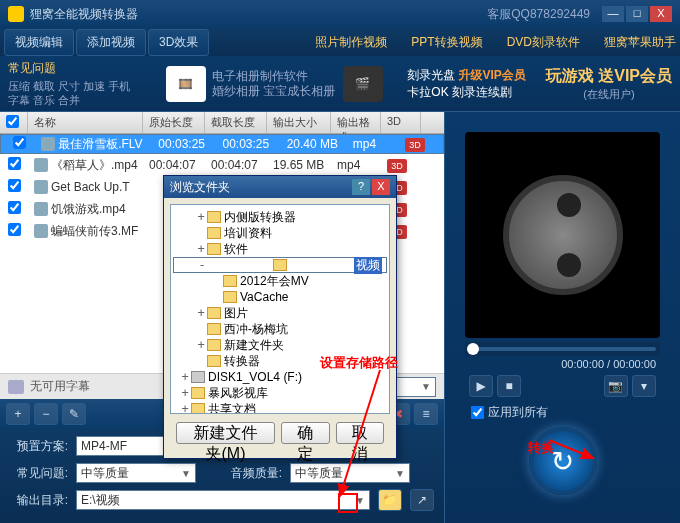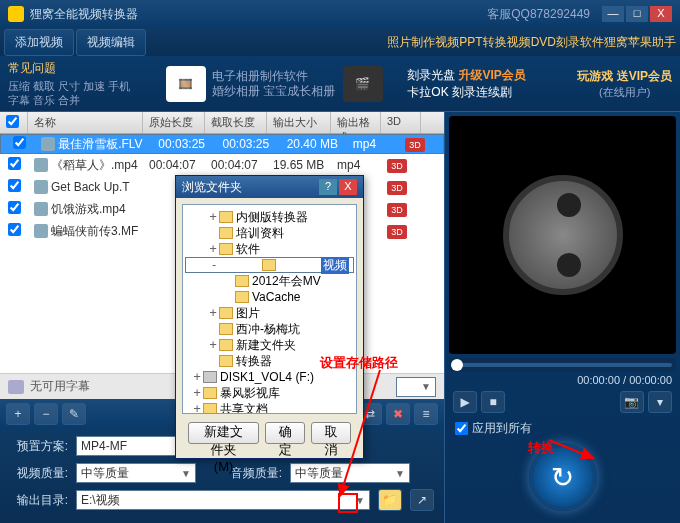--- a/index.html
+++ b/index.html
@@ -4,31 +4,31 @@
 <style>
 *{box-sizing:border-box;margin:0;padding:0;font-family:"Microsoft YaHei",SimSun,Arial,sans-serif;font-size:12px}
 body{background:#0a2a4a;width:680px;height:523px;overflow:hidden;position:relative}
 .titlebar{height:28px;background:linear-gradient(#1a4a7a,#0a3a6a);display:flex;align-items:center;padding:0 8px;color:#fff}
 .titlebar .logo{width:16px;height:16px;background:#ffcc00;border-radius:3px;margin-right:6px}
 .titlebar .title{flex:1;color:#cde;font-size:12px}
 .winbtns{display:flex;gap:2px}
 .winbtn{width:22px;height:16px;background:#2a5a8a;color:#fff;text-align:center;line-height:14px;font-size:11px;cursor:pointer}
 .topnav{height:28px;background:linear-gradient(#0f3a64,#0a2e54);display:flex;align-items:center;padding:0 4px}
 .navtab{padding:4px 10px;color:#cde;border:1px solid #2a5a8a;background:linear-gradient(#1a4a7a,#0a3a6a);margin-right:2px;border-radius:3px;cursor:pointer}
-.navlinks{margin-left:auto;display:flex;gap:0;color:#ffcc66;font-size:12px}
+.navlinks{margin-left:auto;display:flex;gap:24px;color:#ffcc66;font-size:12px}
 .navlinks span{cursor:pointer}
 .promo{height:56px;background:linear-gradient(#0a3a6a,#08305a);display:flex;align-items:center;padding:4px 8px;border-bottom:1px solid #2a5a8a}
 .promo-left{width:150px}
 .promo-title{color:#ffcc66;font-size:12px;margin-bottom:2px}
 .promo-sub{color:#9ac;font-size:11px;line-height:14px}
 .promo-mid{display:flex;align-items:center;gap:6px;margin-left:8px}
 .promo-icon{width:40px;height:36px;background:#fff;border-radius:4px;display:flex;align-items:center;justify-content:center}
 .promo-text{color:#9ac;font-size:12px;line-height:15px}
 .promo-right{margin-left:auto;text-align:center;color:#ffcc66}
-.promo-right .big{font-size:12px;font-weight:bold}
+.promo-right .big{font-size:16px;font-weight:bold}
 .promo-right .small{color:#9ac;font-size:11px}
 .promo-vip{color:#fff;font-size:11px;margin-left:18px}
 .promo-vip .orange{color:#ff9933;font-weight:bold}
 .body{display:flex;height:calc(100% - 112px)}
 .left{flex:1;display:flex;flex-direction:column;background:#0a2e54}
 .listhead{height:22px;background:linear-gradient(#f0f0f0,#d8d8d8);display:flex;border-bottom:1px solid #aaa}
 .lh-col{border-right:1px solid #bbb;padding:3px 6px;color:#444;font-size:11px}
 .c-chk{width:28px}.c-name{width:115px}.c-orig{width:62px}.c-clip{width:62px}.c-size{width:64px}.c-fmt{width:50px}.c-3d{width:40px}
 .listbody{flex:1;background:#fff;overflow:hidden;position:relative}
 .row{height:22px;display:flex;align-items:center;font-size:11px;color:#333}
@@ -39,70 +39,71 @@
 .badge3d{width:20px;height:14px;background:#cc3333;color:#fff;font-size:9px;text-align:center;line-height:14px;border-radius:2px;display:inline-block}
 .subtitle{height:26px;background:#e8e8e8;border-top:1px solid #ccc;display:flex;align-items:center;padding:0 8px;color:#555;gap:6px}
 .sub-icon{width:16px;height:14px;background:#aac;border-radius:2px}
 .toolbar{height:30px;background:linear-gradient(#1a4a7a,#0a3a6a);display:flex;align-items:center;padding:0 6px;gap:4px}
 .tbtn{width:24px;height:22px;background:rgba(255,255,255,.1);border:1px solid #2a5a8a;border-radius:3px;cursor:pointer;color:#cde;text-align:center;line-height:20px}
 .bottom{background:linear-gradient(#0f3a64,#0a2e54);padding:6px 10px}
 .brow{display:flex;align-items:center;margin-bottom:6px;gap:8px;color:#cde}
 .brow label{width:58px;text-align:right}
 .sel{background:#fff;border:1px solid #5a7a9a;height:20px;padding:0 4px;color:#333;display:flex;align-items:center;justify-content:space-between}
 .sel .arr{color:#666;font-size:10px}
-.right{width:236px;background:linear-gradient(#0a3a6a,#08305a);border-left:1px solid #2a5a8a;display:flex;flex-direction:column;padding:4px}
+.right{width:236px;background:linear-gradient(#0a3a6a,#08305a);border-left:1px solid #2a5a8a;display:flex;flex-direction:column;padding:20px}
 .preview{flex:1;background:#000;border-radius:4px;display:flex;align-items:center;justify-content:center;position:relative}
 .reel{width:120px;height:120px;border-radius:50%;background:radial-gradient(#888,#444);position:relative;border:6px solid #333}
 .reel::before,.reel::after{content:"";position:absolute;width:24px;height:24px;background:#222;border-radius:50%}
 .reel::before{top:12px;left:48px}.reel::after{bottom:12px;left:48px}
 .pslider{height:14px;margin-top:4px;background:#0a2e54;border-radius:3px;position:relative}
 .pslider .track{position:absolute;top:5px;left:4px;right:4px;height:4px;background:#2a5a8a;border-radius:2px}
 .pslider .thumb{position:absolute;top:1px;left:2px;width:12px;height:12px;background:#fff;border-radius:50%}
 .ptime{color:#cde;font-size:11px;text-align:right;padding:2px 4px}
 .pctrl{height:28px;display:flex;align-items:center;gap:4px;padding:0 4px}
 .pbtn{width:24px;height:22px;background:rgba(255,255,255,.08);border:1px solid #2a5a8a;border-radius:3px;cursor:pointer;color:#cde;text-align:center;line-height:20px}
 .applychk{display:flex;align-items:center;gap:4px;color:#cde;margin:4px 6px}
 .convertbtn{width:68px;height:68px;border-radius:50%;background:radial-gradient(#2288dd,#003366);border:4px solid #114477;margin:2px auto 8px;cursor:pointer;display:flex;align-items:center;justify-content:center;color:#fff;font-size:28px;box-shadow:0 0 12px rgba(100,180,255,.5)}
 
-.dialog{position:absolute;left:175px;top:175px;width:189px;background:#ece9d8;border:1px solid #0a246a;box-shadow:2px 2px 8px rgba(0,0,0,.4);z-index:10}
+.dialog{position:absolute;left:163px;top:175px;width:234px;background:#ece9d8;border:1px solid #0a246a;box-shadow:2px 2px 8px rgba(0,0,0,.4);z-index:10}
 .dlg-title{height:22px;background:linear-gradient(#3a6ea5,#1e4e8c);color:#fff;display:flex;align-items:center;padding:0 6px;font-size:12px}
 .dlg-title .sp{flex:1}
 .dlg-tbtn{width:18px;height:16px;background:#d44;color:#fff;text-align:center;line-height:14px;margin-left:2px;font-size:11px;cursor:pointer}
 .dlg-tbtn.help{background:#48a}
 .dlg-body{padding:6px}
 .tree{height:210px;background:#fff;border:1px solid #7f9db9;overflow:auto;padding:4px 2px;font-size:11px}
 .tnode{display:flex;align-items:center;height:16px;white-space:nowrap}
 .tnode .exp{width:12px;text-align:center;color:#666;font-family:monospace;cursor:pointer}
 .tnode .ficon2{width:14px;height:12px;background:#f7d774;border:1px solid #cc9933;margin-right:3px}
 .tnode .ficon2.drive{background:#ccc;border-color:#888}
 .tnode.sel .lbl{background:#316ac5;color:#fff;padding:0 2px}
 .dlg-btns{display:flex;gap:6px;padding:8px 6px;justify-content:flex-start}
-.dlg-btn{height:22px;padding:0 12px;background:linear-gradient(#fefefe,#e4e4e4);border:1px solid #888;border-radius:3px;cursor:pointer;font-size:13px}
+.dlg-btn{height:22px;padding:0 12px;background:linear-gradient(#fefefe,#e4e4e4);border:1px solid #888;border-radius:3px;cursor:pointer;font-size:16px}
 
 .anno{position:absolute;color:#f00;font-size:13px;z-index:20;font-weight:bold;pointer-events:none}
 .arrow{position:absolute;z-index:19;pointer-events:none}
 .highlight-box{position:absolute;border:2px solid #f00;z-index:5;pointer-events:none}
 </style>
 </head>
 <body>
 
 <div class="titlebar">
   <div class="logo"></div>
   <span class="title">狸窝全能视频转换器</span>
   <span style="color:#9ac;margin-right:12px">客服QQ878292449</span>
   <div class="winbtns">
     <div class="winbtn">—</div>
     <div class="winbtn">□</div>
     <div class="winbtn" style="background:#c44">X</div>
   </div>
 </div>
 
 <div class="topnav">
+  <div class="navtab">视频编辑</div>
   <div class="navtab">添加视频</div>
-  <div class="navtab">视频编辑</div>
+  <div class="navtab">3D效果</div>
   <div class="navlinks">
     <span>照片制作视频</span>
     <span>PPT转换视频</span>
     <span>DVD刻录软件</span>
     <span>狸窝苹果助手</span>
   </div>
 </div>
 
 <div class="promo">
   <div class="promo-left">
@@ -210,21 +211,21 @@
     <div class="bottom">
       <div class="brow">
         <label>预置方案:</label>
         <div class="sel" style="width:161px">
             <span>MP4-MF</span>
             <span class="arr">▼</span>
           </div>
         <div class="tbtn">⚙</div>
       </div>
       <div class="brow">
-        <label>视频质量:</label>
+        <label>常见问题:</label>
         <div class="sel" style="width:120px">
             <span>中等质量</span>
             <span class="arr">▼</span>
           </div>
         <label style="margin-left:20px">音频质量:</label>
         <div class="sel" style="width:120px">
             <span>中等质量</span>
             <span class="arr">▼</span>
           </div>
       </div>

